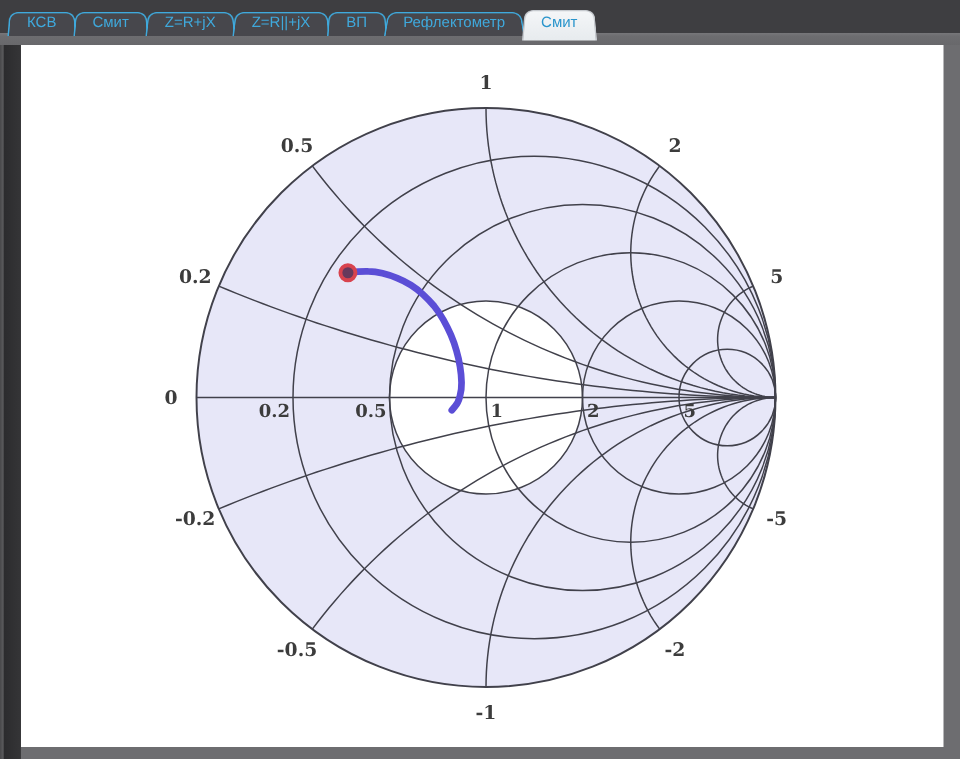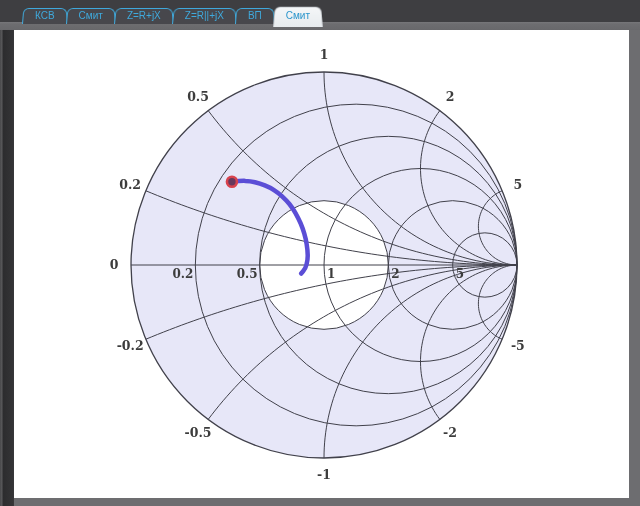--- a/index.html
+++ b/index.html
@@ -4,21 +4,21 @@
 <style>
   html,body{margin:0;padding:0;}
   body{
     width:640px;height:506px;position:relative;overflow:hidden;
     background:#3e3e41;font-family:"Liberation Sans",sans-serif;
     -webkit-font-smoothing:antialiased;
   }
   
   .tabbar{
     position:absolute;left:0;top:0;width:640px;height:30px;
-    background:#3e3e41;display:flex;align-items:flex-end;padding-left:26px;
+    background:#3e3e41;display:flex;align-items:flex-end;padding-left:9px;
     box-sizing:border-box;gap:6px;
   }
   .tabbar::after{
     content:"";position:absolute;left:0;right:0;bottom:0;height:8px;
     background:linear-gradient(180deg,#77777a 0,#6d6d70 2px,#68686b 100%);
     z-index:0;
   }
   .tab{
     position:relative;height:17px;margin-bottom:6px;padding:0 9px;
     display:flex;align-items:center;justify-content:center;
@@ -63,20 +63,23 @@
     </div>
   <div class="tab">
       <span>Z=R+jX</span>
     </div>
   <div class="tab">
       <span>Z=R||+jX</span>
     </div>
   <div class="tab">
       <span>ВП</span>
     </div>
+  <div class="tab">
+      <span>Рефлектометр</span>
+    </div>
   <div class="tab active">
       <span>Смит</span>
     </div>
 </div>
 
 <div class="frame">
   <div class="panel">
     <svg id="smith-svg" width="615" height="468" viewBox="0 0 615 468">
         <circle cx="310" cy="235" r="193" fill="#e7e7f8" stroke="#41414b" stroke-width="1.3"></circle>
         <circle cx="310" cy="235" r="64.3269" fill="#ffffff" stroke="#41414b" stroke-width="1"></circle>

